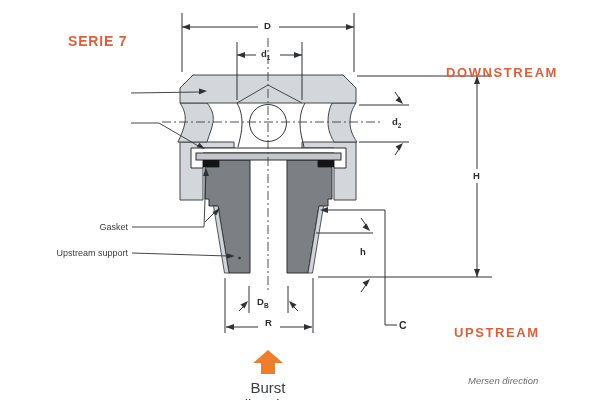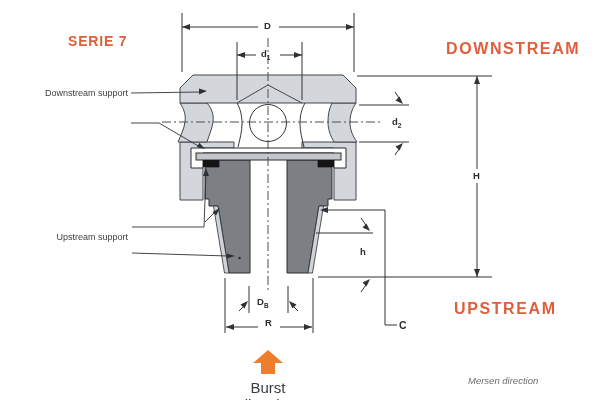--- a/index.html
+++ b/index.html
@@ -5,21 +5,21 @@
   html,body{margin:0;padding:0;background:#fff;}
   #stage{
     position:relative;width:600px;height:400px;background:#ffffff;overflow:hidden;
     font-family:"Liberation Sans", sans-serif;color:#35383c;
   }
   #diagram-svg{position:absolute;left:0;top:0;}
   .lbl{position:absolute;font-size:9px;line-height:10px;color:#3a3d40;white-space:nowrap;}
   .lbl.right{text-align:right;width:108px;left:20px;}
   .accent{position:absolute;font-weight:bold;color:#dd5f3c;white-space:nowrap;}
   .serie{font-size:14px;letter-spacing:.8px;}
-  .flow{font-size:16px;letter-spacing:1.6px;}
+  .flow{font-size:13px;letter-spacing:1.6px;margin-top:25px;}
   .dim{position:absolute;font-size:9.5px;font-weight:600;color:#2b2e31;white-space:nowrap;}
   .dim sub{font-size:6.5px;font-weight:600;}
   .c-dim{font-size:10.5px;}
   .watermark{position:absolute;font-size:9.5px;font-style:italic;color:#6a6d70;white-space:nowrap;}
   .caption{position:absolute;font-size:15px;color:#3a3d40;width:90px;text-align:center;}
 </style>
 </head>
 <body>
 
 <div id="stage">
@@ -147,22 +147,22 @@
     </g>
 
     <polygon fill="#ee7d2d" stroke="none" points="253,363 268,350 283,363 275,363 275,374 261,374 261,363"></polygon>
   </svg>
 
   <span class="accent serie" style="left:68px;top:33px;">SERIE 7</span>
 
   <span class="accent flow" style="left:446px;top:40px;">DOWNSTREAM</span>
   <span class="accent flow" style="left:454px;top:300px;">UPSTREAM</span>
 
-  <span class="lbl right" style="top:88px;">Downstream support</span>
-  <span class="lbl right" style="top:232px;">Upstream support</span>
+  <span class="lbl right" style="top:222px;">Gasket</span>
+  <span class="lbl right" style="top:248px;">Upstream support</span>
 
   <span class="dim" style="left:264px;top:20px;">D</span>
   <span class="dim" style="left:261px;top:48px;"><span>d</span><sub>1</sub></span>
   <span class="dim" style="left:392px;top:116px;"><span>d</span><sub>2</sub></span>
   <span class="dim" style="left:473px;top:170px;">H</span>
   <span class="dim" style="left:360px;top:246px;">h</span>
   <span class="dim" style="left:257px;top:296px;"><span>D</span><sub>B</sub></span>
   <span class="dim" style="left:265px;top:317px;">R</span>
   <span class="dim c-dim" style="left:399px;top:319px;">C</span>
 

